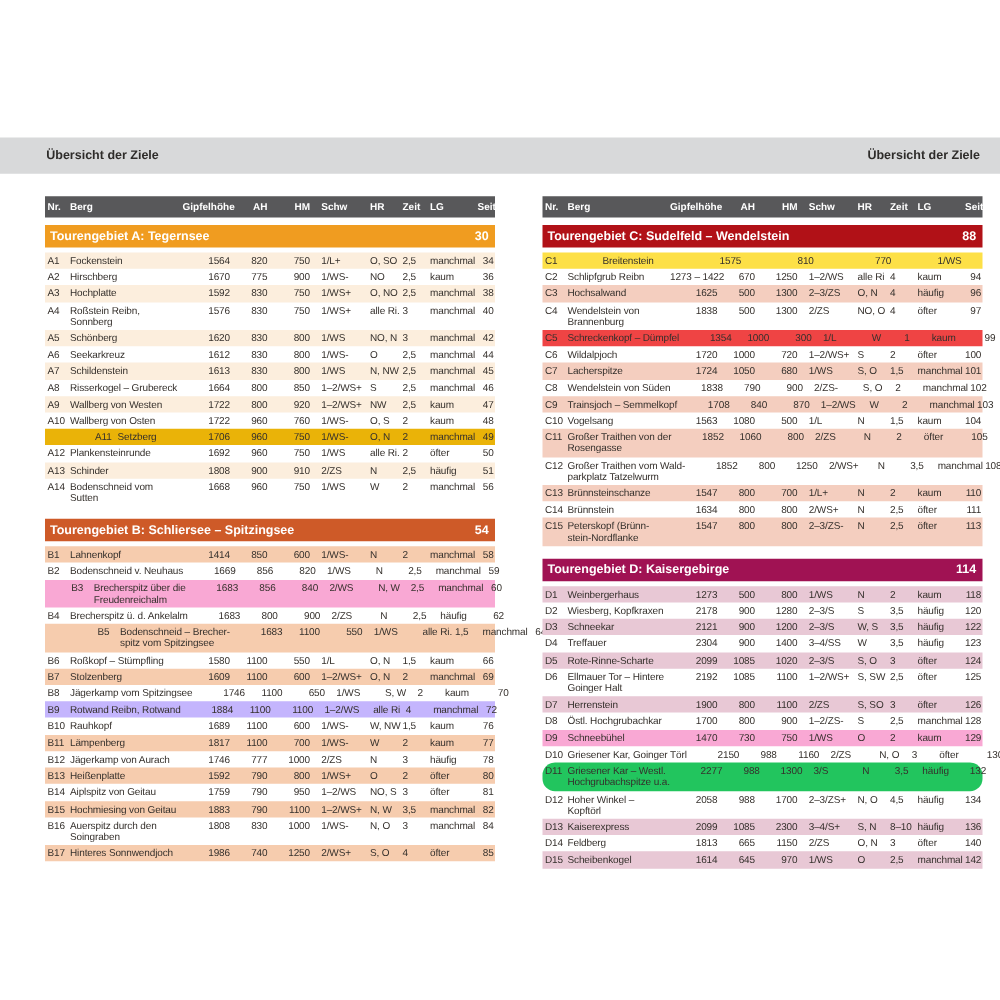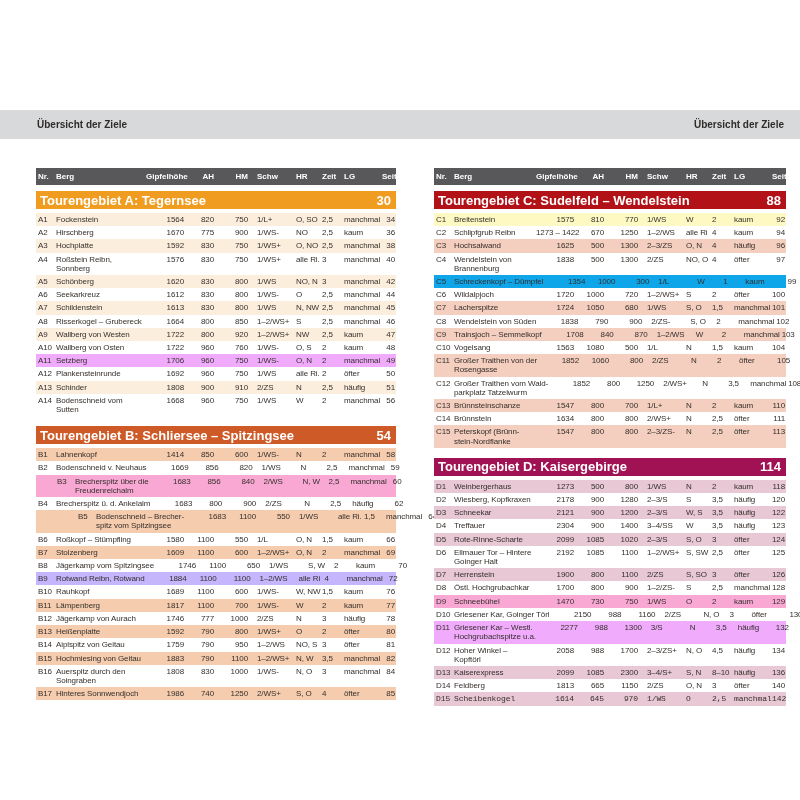--- a/index.html
+++ b/index.html
@@ -8,39 +8,39 @@
     font-family:"Liberation Sans", sans-serif;color:#35302c;overflow:hidden;
   }
   .band{
     position:absolute;left:0;top:110px;width:800px;height:29px;
     display:flex;justify-content:space-between;align-items:center;
   }
   .band .title{font-size:10px;font-weight:bold;color:#2e2c2a;letter-spacing:0;}
   .band .title.left{margin-left:37px;}
   .band .title.right{margin-right:16px;}
 
-  .page{position:absolute;top:168px;}
+  .page{position:absolute;top:157px;}
   .page.left{left:36px;width:360px;}
   .page.right{left:434px;width:352px;}
 
   .grid-row{
     display:grid;
     grid-template-columns:18px 1fr 46px 28px 32px 42px 28px 22px 38px 16px;
     align-items:start;
   }
   .col-header{
     color:#ffffff;font-weight:bold;font-size:8px;height:17px;
     align-items:center;margin-bottom:6px;
   }
   .col-header .c{line-height:17px;}
   .sec{margin:0;}
   .sec + .sec{margin-top:10px;}
   .sec-header{
     height:18px;display:flex;justify-content:space-between;align-items:center;
-    color:#ffffff;font-weight:bold;font-size:13px;margin-bottom:4px;
+    color:#ffffff;font-weight:bold;font-size:10px;margin-bottom:4px;
     padding:0 5px 0 4px;box-sizing:border-box;
   }
   .row{
     font-size:8px;line-height:9.2px;padding:2px 0;letter-spacing:-0.1px;
   }
   .c{padding:0 2px 0 2px;white-space:nowrap;overflow:visible;}
   .c.berg{white-space:pre;padding-left:2px;}
   .c.num{text-align:right;}
   .c.gipf{padding-right:6px;}
   .c.ah{padding-right:4px;}
@@ -193,21 +193,21 @@
             <span class="c berg">Wallberg von Osten</span>
             <span class="c gipf num">1722</span>
             <span class="c ah num">960</span>
             <span class="c hm num">760</span>
             <span class="c schw">1/WS-</span>
             <span class="c hr">O, S</span>
             <span class="c zeit">2</span>
             <span class="c lg">kaum</span>
             <span class="c seite">48</span>
           </div>
-          <div class="grid-row row" style="background: #f0abfc;">
+          <div class="grid-row row" style="background: #eab308; padding-left: 38px;">
             <span class="c nr">A11</span>
             <span class="c berg">Setzberg</span>
             <span class="c gipf num">1706</span>
             <span class="c ah num">960</span>
             <span class="c hm num">750</span>
             <span class="c schw">1/WS-</span>
             <span class="c hr">O, N</span>
             <span class="c zeit">2</span>
             <span class="c lg">manchmal</span>
             <span class="c seite">49</span>
@@ -479,21 +479,21 @@
         <span class="c zeit">Zeit</span>
         <span class="c lg">LG</span>
         <span class="c seite">Seite</span>
       </div>
       <div class="sec">
         <div class="sec-header" style="background: rgb(177, 17, 23); text-align: center;">
           <span>Tourengebiet C: Sudelfeld – Wendelstein</span>
           <span>88</span>
         </div>
         <div class="sec-body">
-          <div class="grid-row row" style="background: #fef9c3;">
+          <div class="grid-row row" style="background: #fde047; gap: 28px;">
             <span class="c nr">C1</span>
             <span class="c berg">Breitenstein</span>
             <span class="c gipf num">1575</span>
             <span class="c ah num">810</span>
             <span class="c hm num">770</span>
             <span class="c schw">1/WS</span>
             <span class="c hr">W</span>
             <span class="c zeit">2</span>
             <span class="c lg">kaum</span>
             <span class="c seite">92</span>
@@ -528,21 +528,21 @@
 Brannenburg</span>
             <span class="c gipf num">1838</span>
             <span class="c ah num">500</span>
             <span class="c hm num">1300</span>
             <span class="c schw">2/ZS</span>
             <span class="c hr">NO, O</span>
             <span class="c zeit">4</span>
             <span class="c lg">öfter</span>
             <span class="c seite">97</span>
           </div>
-          <div class="grid-row row" style="background: #0ea5e9;">
+          <div class="grid-row row" style="background: #ef4444;">
             <span class="c nr">C5</span>
             <span class="c berg">Schreckenkopf – Dümpfel</span>
             <span class="c gipf num">1354</span>
             <span class="c ah num">1000</span>
             <span class="c hm num">300</span>
             <span class="c schw">1/L</span>
             <span class="c hr">W</span>
             <span class="c zeit">1</span>
             <span class="c lg">kaum</span>
             <span class="c seite">99</span>
@@ -792,21 +792,21 @@
             <span class="c berg">Griesener Kar, Goinger Törl</span>
             <span class="c gipf num">2150</span>
             <span class="c ah num">988</span>
             <span class="c hm num">1160</span>
             <span class="c schw">2/ZS</span>
             <span class="c hr">N, O</span>
             <span class="c zeit">3</span>
             <span class="c lg">öfter</span>
             <span class="c seite">130</span>
           </div>
-          <div class="grid-row row" style="background: #f0abfc;">
+          <div class="grid-row row" style="background: #22c55e; border-radius: 10px;">
             <span class="c nr">D11</span>
             <span class="c berg">Griesener Kar – Westl.
 Hochgrubachspitze u.a.</span>
             <span class="c gipf num">2277</span>
             <span class="c ah num">988</span>
             <span class="c hm num">1300</span>
             <span class="c schw">3/S</span>
             <span class="c hr">N</span>
             <span class="c zeit">3,5</span>
             <span class="c lg">häufig</span>
@@ -842,21 +842,21 @@
             <span class="c berg">Feldberg</span>
             <span class="c gipf num">1813</span>
             <span class="c ah num">665</span>
             <span class="c hm num">1150</span>
             <span class="c schw">2/ZS</span>
             <span class="c hr">O, N</span>
             <span class="c zeit">3</span>
             <span class="c lg">öfter</span>
             <span class="c seite">140</span>
           </div>
-          <div class="grid-row row" style="background: rgb(232, 200, 213); font-family: Liberation Mono, monospace;">
+          <div class="grid-row row" style="background: rgb(232, 200, 213);">
             <span class="c nr">D15</span>
             <span class="c berg">Scheibenkogel</span>
             <span class="c gipf num">1614</span>
             <span class="c ah num">645</span>
             <span class="c hm num">970</span>
             <span class="c schw">1/WS</span>
             <span class="c hr">O</span>
             <span class="c zeit">2,5</span>
             <span class="c lg">manchmal</span>
             <span class="c seite">142</span>

